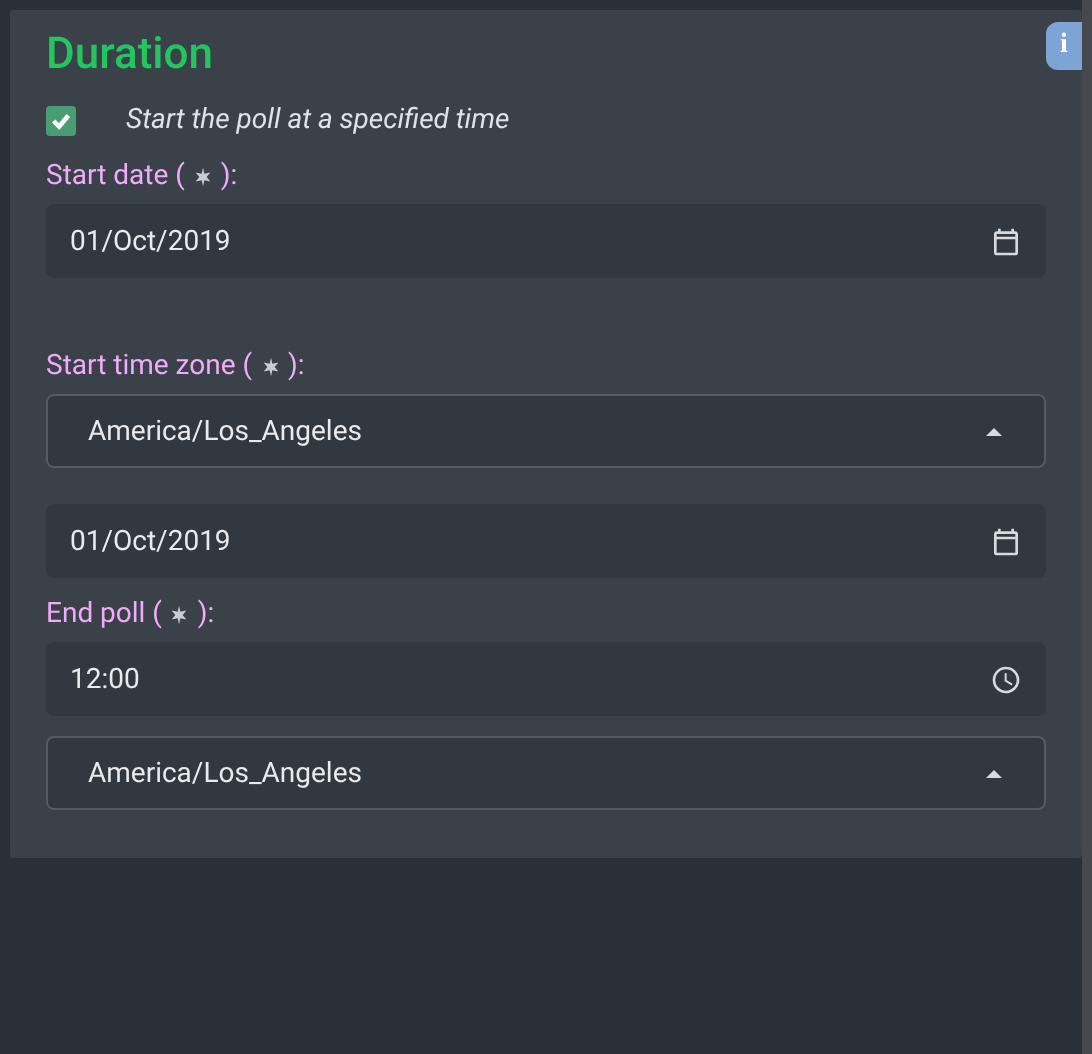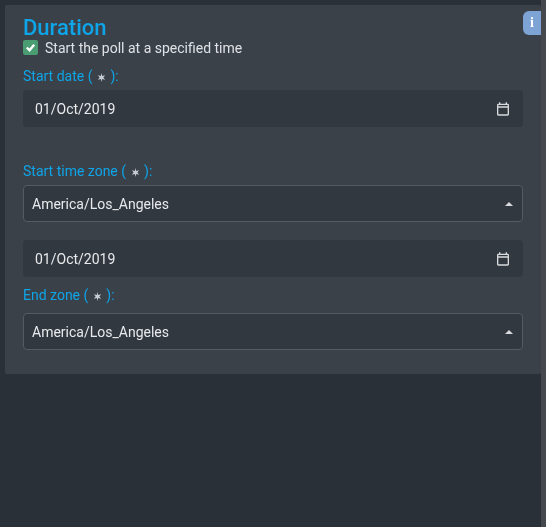--- a/index.html
+++ b/index.html
@@ -20,30 +20,31 @@
       background: #3a4149;
       margin: 5px;
       padding: 0;
       border-radius: 2px;
       position: relative;
     }
     .content {
       padding: 10px 18px 14px 18px;
     }
     .section-title {
-      color: #0ea5e9;
+      color: #22c55e;
       font-size: 22px;
       font-weight: 500;
-      margin-bottom: 0;
+      margin-bottom: 12px;
     }
     .checkbox-row {
       display: flex;
-      align-items: flex-start;
-      gap: 7px;
+      align-items: flex-end;
+      gap: 25px;
       margin-bottom: 12px;
+      font-style: italic;
     }
     .checkbox {
       width: 15px;
       height: 15px;
       background: #4a9d73;
       border-radius: 2px;
       display: flex;
       align-items: center;
       justify-content: center;
       cursor: pointer;
@@ -58,21 +59,21 @@
     }
     .checkbox-label {
       font-size: 14px;
       color: #dfe2e6;
     }
     .field-group {
       margin-bottom: 10px;
     }
     .field-label {
       font-size: 14px;
-      color: #0ea5e9;
+      color: #f0abfc;
       margin-bottom: 6px;
     }
     .asterisk {
       display: inline-flex;
       align-items: center;
       vertical-align: middle;
     }
     .asterisk svg {
       width: 11px;
       height: 11px;
@@ -103,21 +104,21 @@
       height: 16px;
       fill: currentColor;
     }
     .select-box {
       background: #32383f;
       border: 1px solid #555b63;
       border-radius: 4px;
       height: 37px;
       display: flex;
       align-items: center;
-      padding: 0 8px;
+      padding: 0 20px;
       justify-content: space-between;
       cursor: pointer;
       gap: 33px;
     }
     .caret-up svg {
       width: 10px;
       height: 10px;
       fill: #d8dadd;
     }
     .info-badge {
@@ -209,25 +210,33 @@
         <span class="input-icon">
           <svg viewBox="0 0 24 24">
               <path d="M19 4h-1V2h-2v2H8V2H6v2H5c-1.1 0-2 .9-2 2v14c0 1.1.9 2 2 2h14c1.1 0 2-.9 2-2V6c0-1.1-.9-2-2-2zm0 16H5V10h14v10zM5 8V6h14v2H5z"></path>
             </svg>
         </span>
       </div>
     </div>
 
     <div class="field-group">
       <div class="field-label">
-        <span>End zone ( </span><span class="asterisk">
+        <span>End poll ( </span><span class="asterisk">
             <svg viewBox="0 0 24 24">
               <path d="M12 2l1.5 6.5L20 7l-4 5 4 5-6.5-1.5L12 22l-1.5-6.5L4 17l4-5-4-5 6.5 1.5z"></path>
             </svg>
           </span><span> ):</span>
+      </div>
+      <div class="input-box">
+        <span class="input-value">12:00</span>
+        <span class="input-icon">
+          <svg viewBox="0 0 24 24">
+              <path d="M12 2C6.5 2 2 6.5 2 12s4.5 10 10 10 10-4.5 10-10S17.5 2 12 2zm0 18c-4.4 0-8-3.6-8-8s3.6-8 8-8 8 3.6 8 8-3.6 8-8 8zm.5-13H11v6l5.2 3.2.8-1.3-4.5-2.7V7z"></path>
+            </svg>
+        </span>
       </div>
     </div>
 
     <div class="field-group">
       <div class="select-box">
         <span class="input-value">America/Los_Angeles</span>
         <span class="caret-up">
           <svg viewBox="0 0 10 10">
               <path d="M1 7 L5 3 L9 7 Z"></path>
             </svg>

